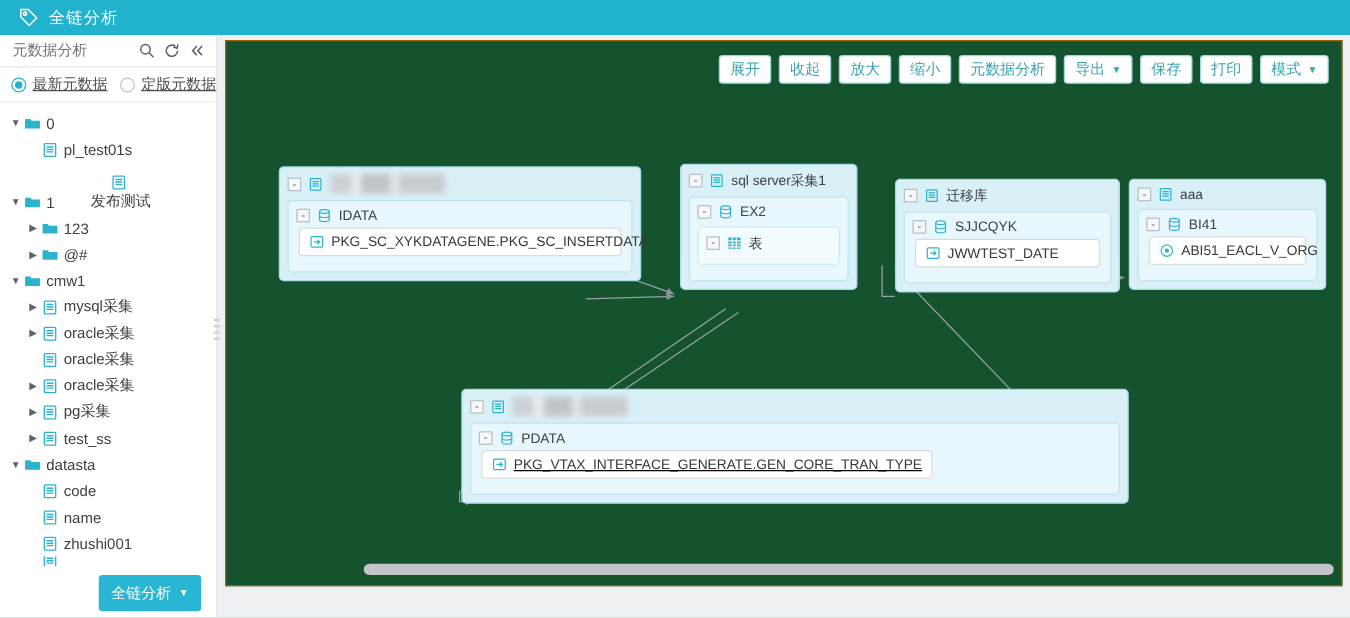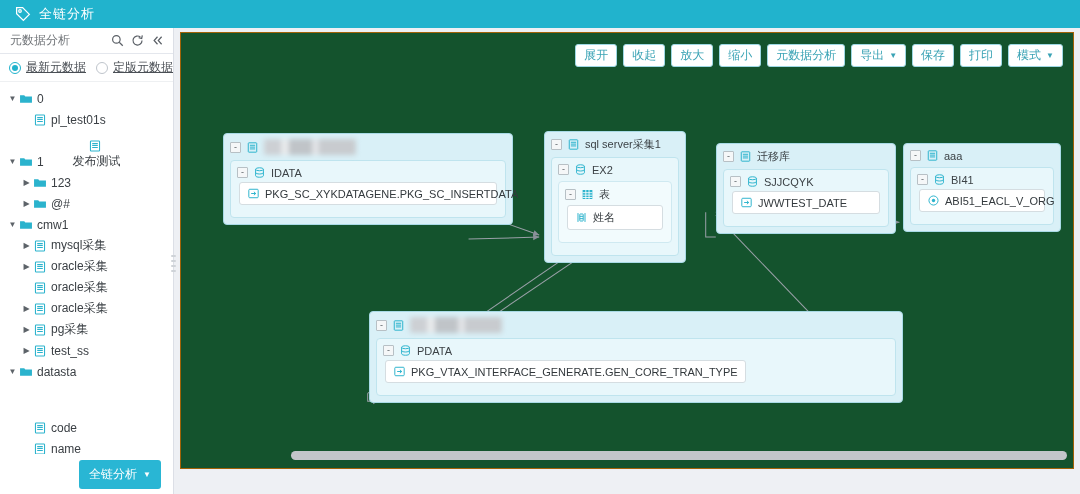--- a/index.html
+++ b/index.html
@@ -320,21 +320,21 @@
             </svg></span>
           <span class="tlabel">test_ss</span>
         </div>
         <div class="tnode" style="padding-left: 6px;">
           <span class="caret">▼</span>
           <span class="nicon"><svg viewBox="0 0 20 20" width="14" height="14" fill="#2bb3cd">
               <path d="M1.5 4.5h6l1.5 2h9.5v9h-17z"></path>
             </svg></span>
           <span class="tlabel">datasta</span>
         </div>
-        <div class="tnode" style="padding-left: 20px; margin-top: 35px;">
+        <div class="tnode" style="padding-left: 20px;">
           <span class="caret blank">▶</span>
           <span class="nicon"><svg viewBox="0 0 20 20" width="14" height="14" fill="none" stroke="#2bb3cd" stroke-width="1.5">
               <rect x="3.5" y="2.8" width="13" height="14.4" rx="1"></rect>
               <path d="M6 6.6h8M6 9.4h8M6 12.2h8"></path>
             </svg></span>
           <span class="tlabel">code</span>
         </div>
         <div class="tnode" style="padding-left: 20px;">
           <span class="caret blank">▶</span>
           <span class="nicon"><svg viewBox="0 0 20 20" width="14" height="14" fill="none" stroke="#2bb3cd" stroke-width="1.5">
@@ -480,28 +480,20 @@
             </div>
             <div class="sub2">
               <div class="ghead">
                 <span class="collapse-box">-</span>
                 <span class="gicon"><svg viewBox="0 0 20 20" width="13" height="13" fill="#2bb3cd">
                     <rect x="2.5" y="3" width="15" height="14" rx="1"></rect>
                     <path d="M2.5 7.2h15M2.5 11h15M2.5 14.6h15M7.4 3v14M12.4 3v14" stroke="#fff" stroke-width="1.3"></path>
                   </svg></span>
                 <span>表</span>
               </div>
-              <div class="leaf">
-                <span class="gicon"><svg viewBox="0 0 20 20" width="13" height="13" fill="none" stroke="#2bb3cd" stroke-width="1.5">
-                    <path d="M4.6 3.2v13.6M15.4 3.2v13.6"></path>
-                    <rect x="7.4" y="4.6" width="5.2" height="10.8" rx="0.8"></rect>
-                    <path d="M7.4 8.2h5.2M7.4 11.8h5.2"></path>
-                  </svg></span>
-                <span>姓名</span>
-              </div>
             </div>
           </div>
         </div>
 
       <div class="grp" id="g3" style="left:535px; top:110px; width:180px;">
           <div class="ghead">
             <span class="collapse-box">-</span>
             <span class="gicon"><svg viewBox="0 0 20 20" width="13" height="13" fill="none" stroke="#2bb3cd" stroke-width="1.5">
                 <rect x="3.5" y="2.8" width="13" height="14.4" rx="1"></rect>
                 <path d="M6 6.6h8M6 9.4h8M6 12.2h8"></path>
@@ -569,21 +561,21 @@
           <div class="sub">
             <div class="ghead">
               <span class="collapse-box">-</span>
               <span class="gicon"><svg viewBox="0 0 20 20" width="13" height="13" fill="none" stroke="#2bb3cd" stroke-width="1.5">
                   <ellipse cx="10" cy="5" rx="6" ry="2.3"></ellipse>
                   <path d="M4 5v10c0 1.3 2.7 2.3 6 2.3s6-1 6-2.3V5"></path>
                   <path d="M4 10c0 1.3 2.7 2.3 6 2.3s6-1 6-2.3"></path>
                 </svg></span>
               <span>PDATA</span>
             </div>
-            <div style="display:flex;align-items:center;gap:45px;">
+            <div style="display:flex;align-items:center;gap:45px;text-decoration:underline;">
               <div class="leaf">
                 <span class="gicon"><svg viewBox="0 0 20 20" width="13" height="13" fill="none" stroke="#2bb3cd" stroke-width="1.5">
                     <rect x="2.8" y="3.5" width="14.4" height="13" rx="1.4"></rect>
                     <path d="M6.4 10h7M10.6 7.4 13.4 10l-2.8 2.6"></path>
                   </svg></span>
                 <span>PKG_VTAX_INTERFACE_GENERATE.GEN_CORE_TRAN_TYPE</span>
               </div>
             </div>
           </div>
         </div>

